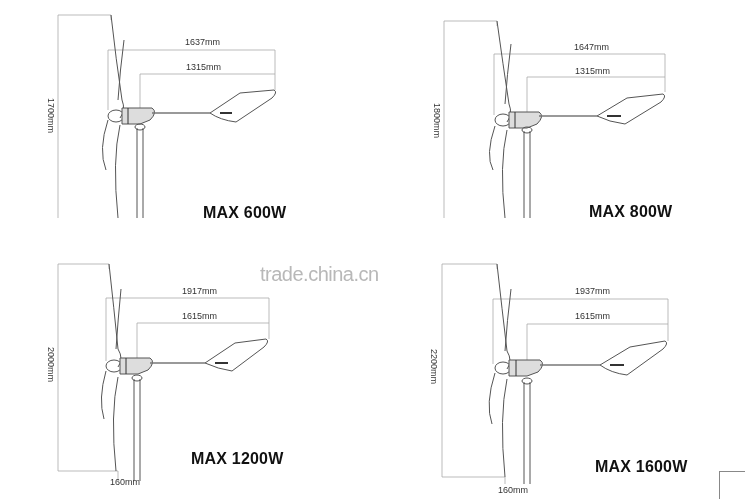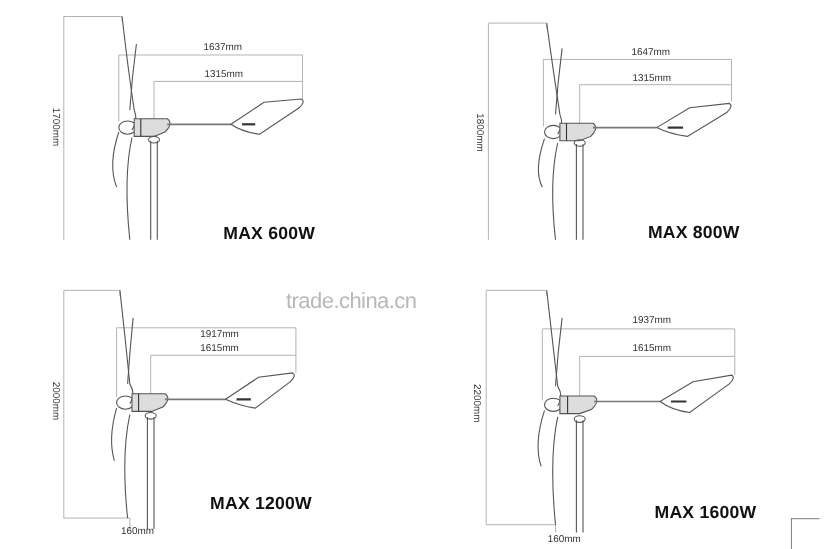--- a/index.html
+++ b/index.html
@@ -94,21 +94,21 @@
       <path d="M120,109 L150,109 Q156,113 148,121 L138,125 L120,125 Z" fill="#ddd"></path>
       <line x1="126" y1="109" x2="126" y2="125" stroke="#333"></line>
       <line x1="150" y1="114" x2="205" y2="114" stroke="#777" stroke-width="1.5"></line>
       <path d="M205,114 L235,94 L266,90 Q270,92 264,98 L232,122 Q218,120 205,114 Z"></path>
       <line x1="215" y1="114" x2="228" y2="114" stroke="#333" stroke-width="2"></line>
       <line x1="134" y1="130" x2="134" y2="232"></line>
       <line x1="140" y1="130" x2="140" y2="232"></line>
       <ellipse cx="137" cy="129" rx="5" ry="3"></ellipse>
     </g>
   </svg>
-  <div class="dim" style="left:182px;top:37px;margin-top:12px;">1917mm</div>
+  <div class="dim" style="left:182px;top:37px;">1917mm</div>
   <div class="dim" style="left:182px;top:62px;">1615mm</div>
   <div class="vdim" style="left:56px;top:98px;">2000mm</div>
   <div class="dim" style="left:110px;top:228px;">160mm</div>
   <div class="power" style="left:191px;top:201px;">MAX 1200W</div>
 </div>
 
 <div class="panel" style="left:375px;top:249px;">
   <svg width="375" height="249">
     <g fill="none" stroke="#aaa" stroke-width="0.8">
       <polyline points="67,15 122,15 122,20"></polyline>

